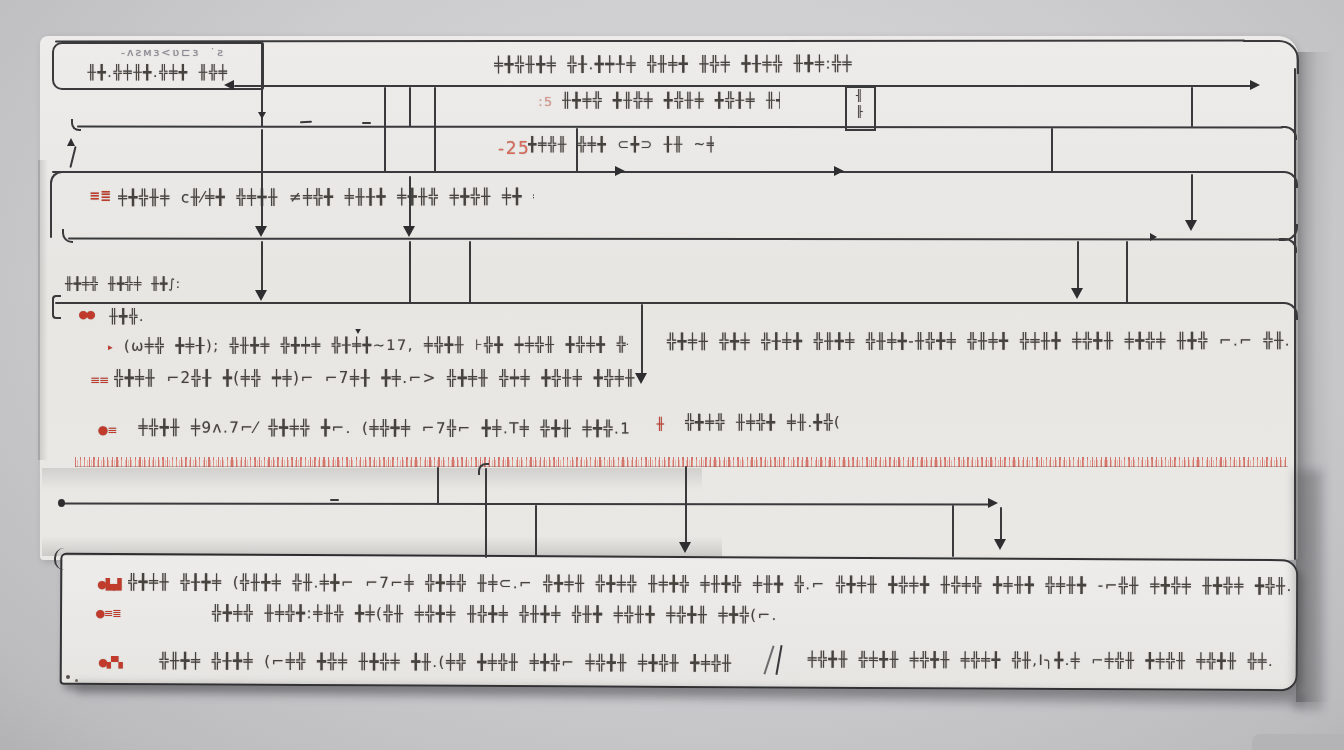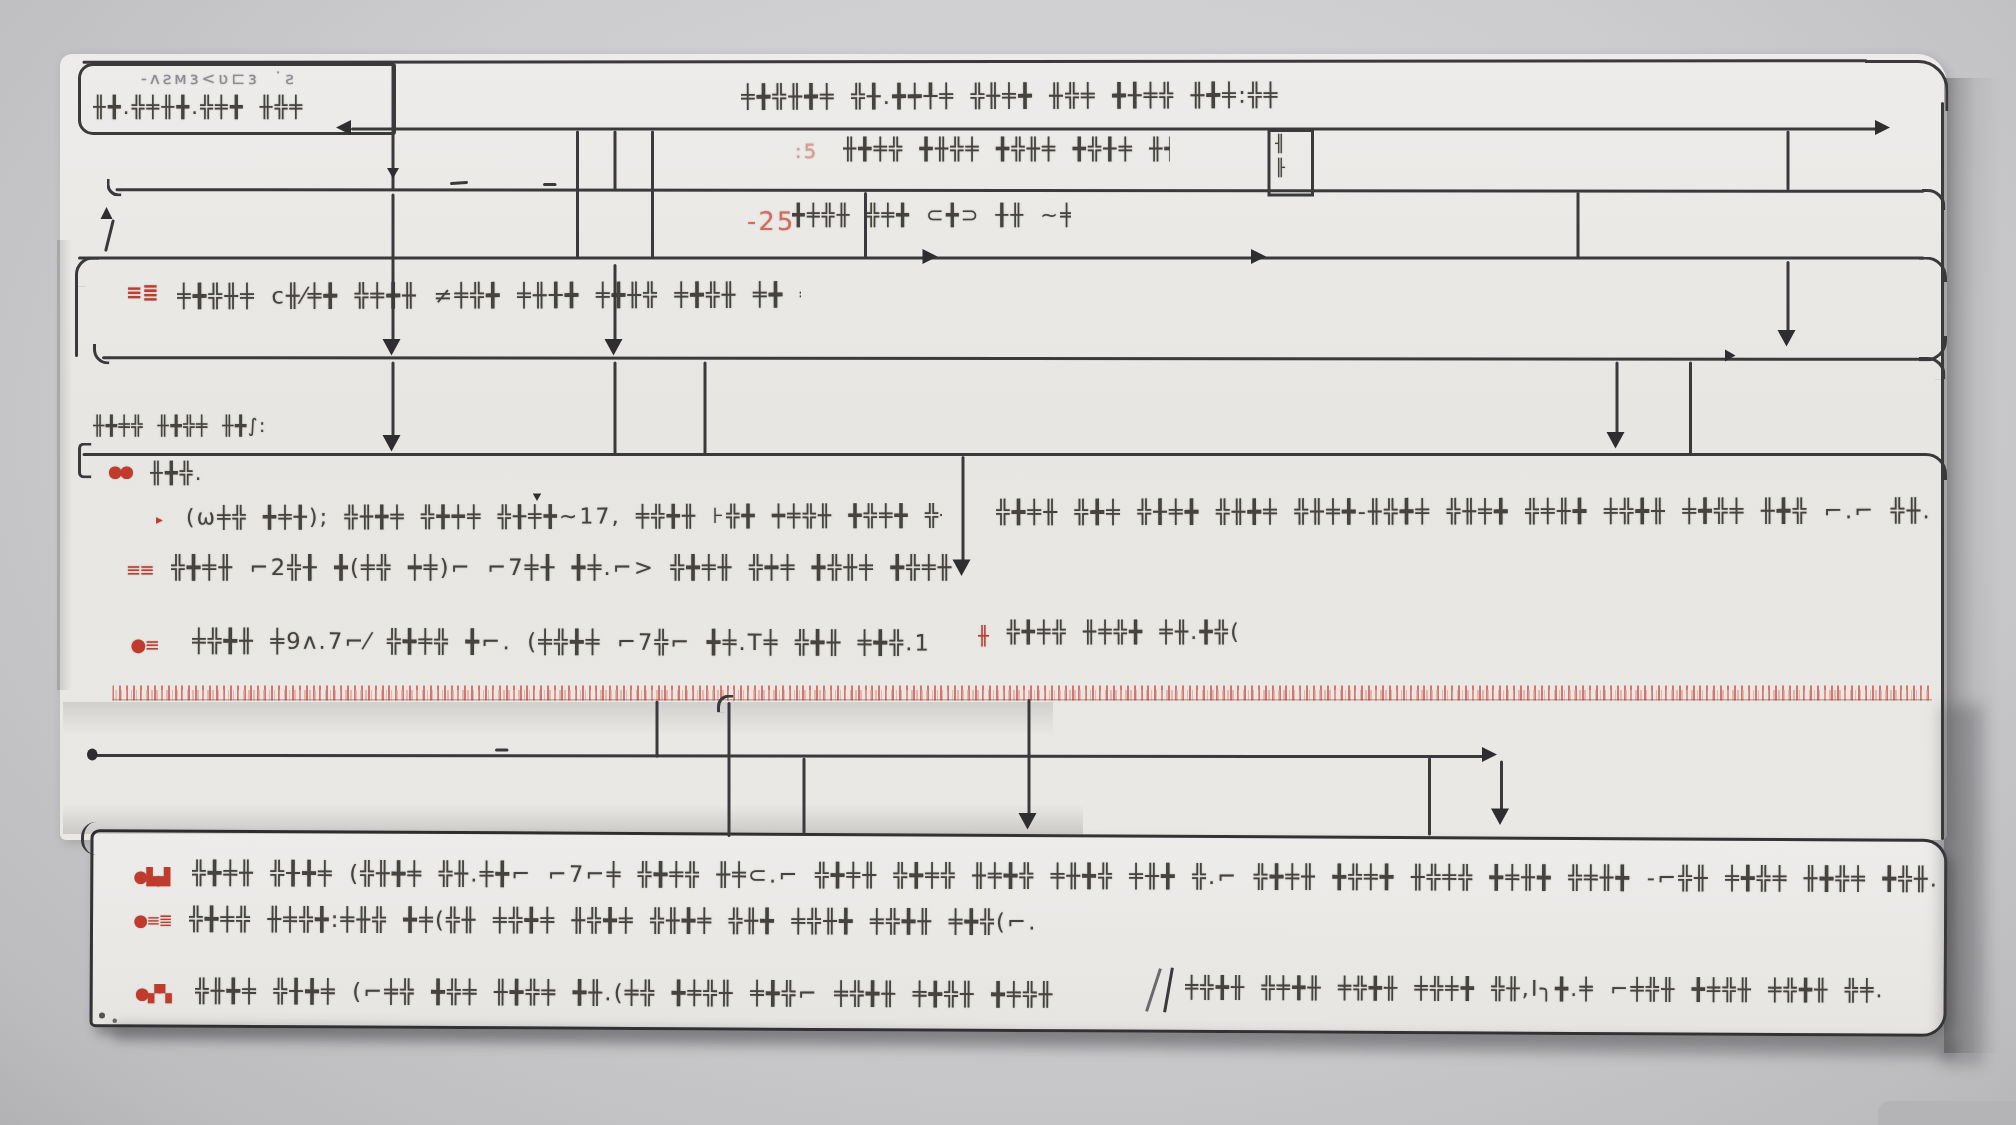--- a/index.html
+++ b/index.html
@@ -1,21 +1,21 @@
 <!DOCTYPE html>
 <html><head>
 <meta charset="utf-8">
 <style>
   html,body{margin:0;padding:0;}
   body{
     width:1344px;height:750px;overflow:hidden;
     background:radial-gradient(ellipse at 52% 38%, #dcdcde 0%, #cccccf 55%, #bcbcbf 90%, #b2b2b5 100%);
     font-family:"DejaVu Sans", sans-serif;
   }
-  .stage{position:relative;width:1344px;height:750px;}
+  .stage{position:relative;width:1344px;height:750px;text-align:center;}
   .ab{position:absolute;}
   .ln{background:#3a3a3c;height:2px;border-radius:2px;}
   .lv{background:#3a3a3c;width:2px;border-radius:2px;}
   .tx{
     font-family:"DejaVu Sans", sans-serif;
     font-size:15px;line-height:1.35;color:#46433f;
     letter-spacing:1.5px;word-spacing:4px;white-space:nowrap;overflow:hidden;
     text-shadow:0 0 1px rgba(70,65,60,.45);
   }
   .red{color:#c13b2c;}

